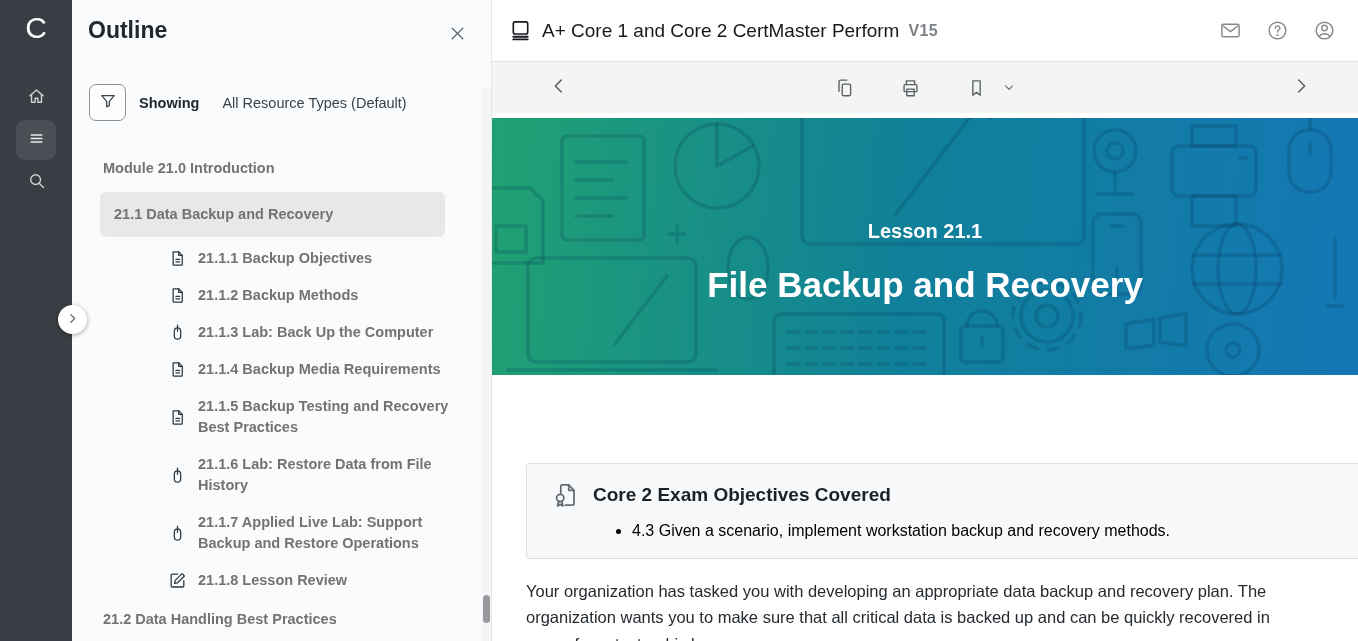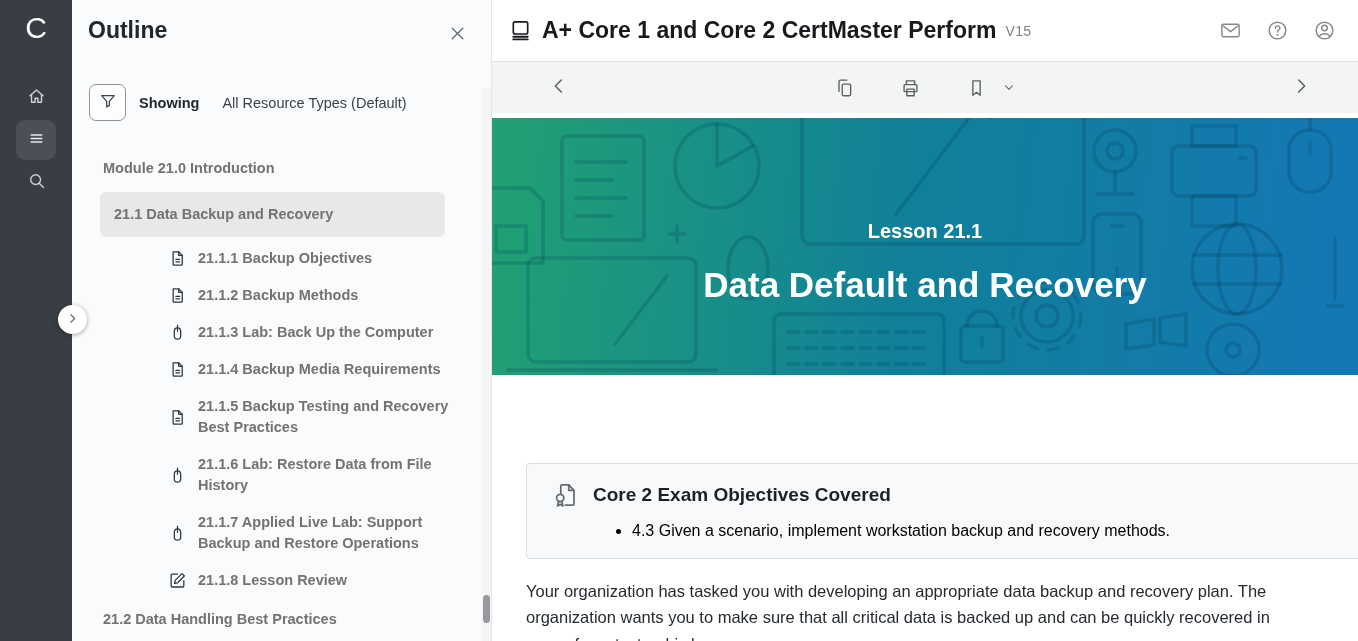--- a/index.html
+++ b/index.html
@@ -48,22 +48,22 @@
   .panel-scroll-thumb { position:absolute; right:1px; top:507px; width:7px; height:28px;
     background:#97999c; border-radius:4px; cursor:pointer; }
 
   
   .main { position:absolute; left:491px; top:0; bottom:0; right:0; background:#fff;
     border-left:1px solid #e4e6e8; }
   .m-header { height:62px; background:#fff; border-bottom:1px solid #e2e4e6; display:flex;
     align-items:center; padding:0 22px 0 17px; }
   .course-icon { width:23px; height:23px; color:#17191c; margin-right:10px; flex:0 0 auto; }
   .course-icon svg { width:23px; height:23px; }
-  .course-title { font-size:23px; font-weight:700; color:#17191c; white-space:nowrap; }
-  .course-version { margin-left:9px; font-size:14px; font-weight:400; letter-spacing:.4px; color:#7c8287; }
+  .course-title { font-size:19px; font-weight:400; color:#17191c; white-space:nowrap; }
+  .course-version { margin-left:9px; font-size:16px; font-weight:700; letter-spacing:.4px; color:#7c8287; }
   .m-header-right { margin-left:auto; display:flex; align-items:center; gap:24px; color:#85898d; }
   .hdr-icon { width:23px; height:23px; cursor:pointer; display:flex; }
   .hdr-icon svg { width:23px; height:23px; }
 
   .m-toolbar { height:51px; background:#f3f4f4; position:relative; margin-bottom:5px; }
   .tb-icon { position:absolute; top:50%; transform:translateY(-50%); color:#5c6064; cursor:pointer; display:flex; }
   .tb-icon svg { width:22px; height:22px; }
   .tb-prev { left:56px; } .tb-next { right:46px; }
   .tb-center { position:absolute; left:50%; top:0; bottom:0; transform:translateX(-50%);
     display:flex; align-items:center; gap:44px; }
@@ -349,21 +349,21 @@
           <path d="M16 252h208"></path>
         <rect x="797" y="12" width="42" height="62" rx="20"></rect>
           <path d="M818 12V-4M818 24v12"></path>
         <path d="M634 206l28-5v26l-28 4zM668 200l26-4v32l-26-4z"></path>
         <circle cx="741" cy="232" r="26"></circle>
           <circle cx="741" cy="232" r="7"></circle>
         <path d="M843 120v60M835 188h16"></path>
       </svg>
       <div class="banner-text">
         <div class="banner-kicker">Lesson 21.1</div>
-        <div class="banner-title">Data Default and Recovery</div>
+        <div class="banner-title">File Backup and Recovery</div>
       </div>
     </div>
 
     <div class="content">
       <div class="obj-box">
         <div class="obj-head">
           <span class="obj-icon"><svg viewBox="0 0 24 24" fill="none" stroke="currentColor" stroke-width="1.5" stroke-linecap="round" stroke-linejoin="round">
                 <path d="M12.2 20.6h6.6a.9.9 0 0 0 .9-.9V8l-4.5-4.6H9.3a.9.9 0 0 0-.9.9v6.3"></path>
                 <path d="M15.2 3.4V8h4.5"></path>
                 <circle cx="7.9" cy="14.6" r="3.1"></circle>

